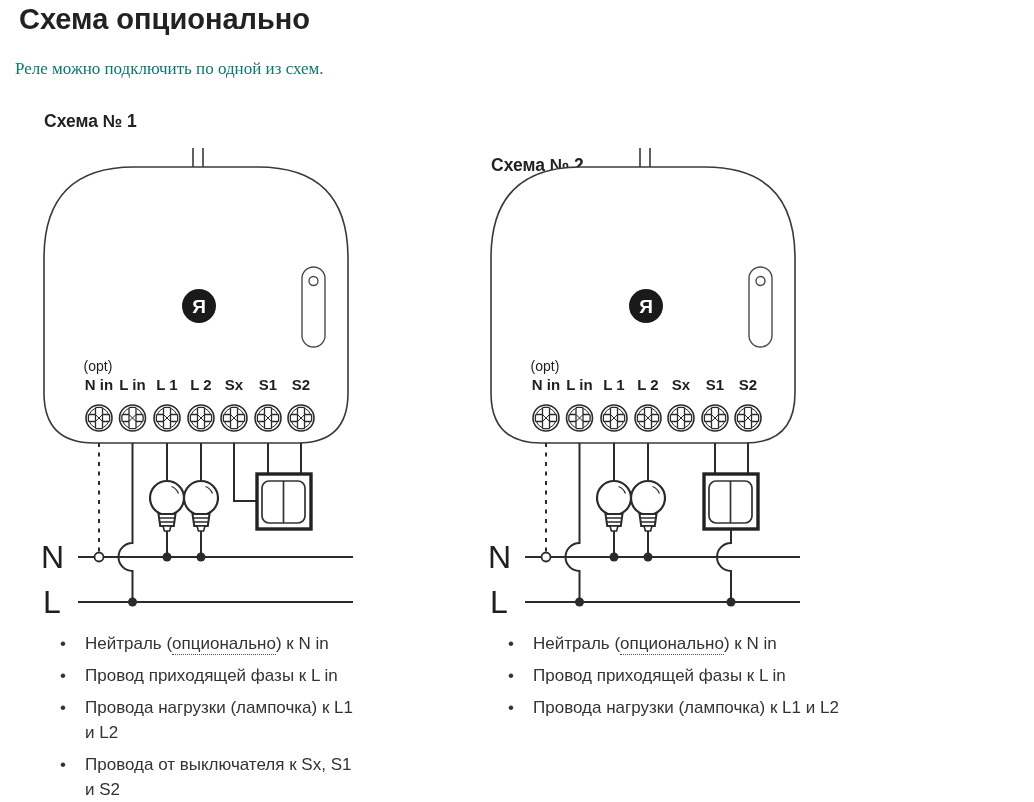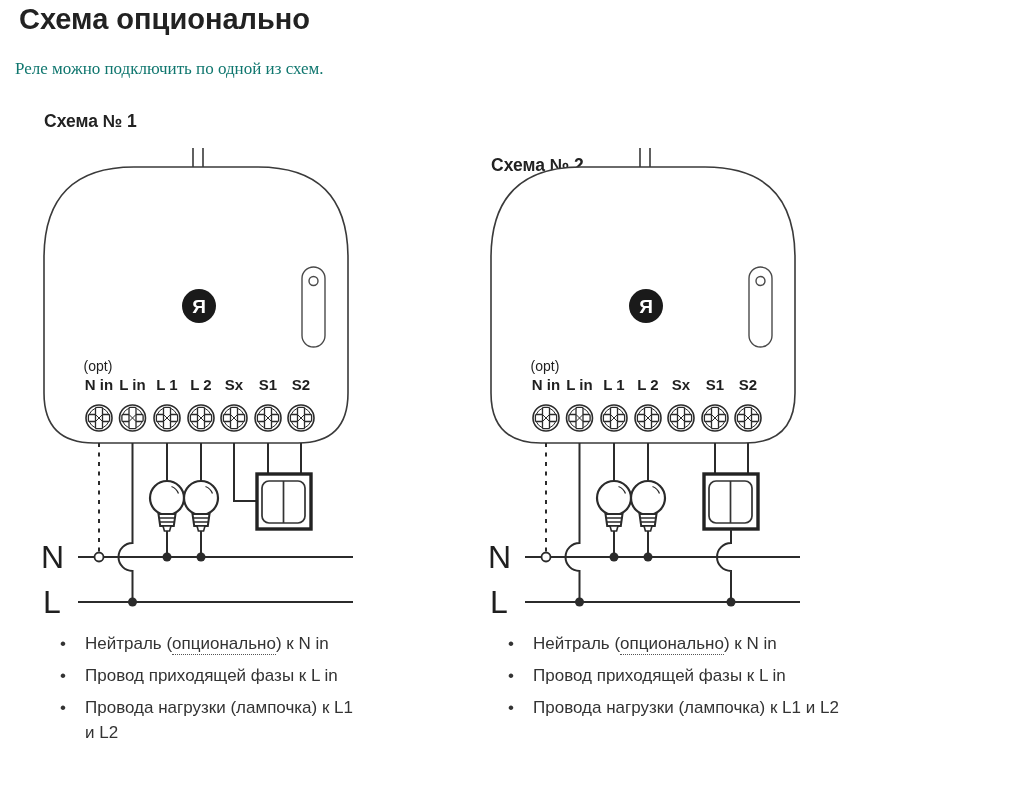--- a/index.html
+++ b/index.html
@@ -199,20 +199,21 @@
     <circle class="dot" cx="102.5" cy="462" r="4.5"></circle>
     <circle class="dot" cx="254" cy="462" r="4.5"></circle>
     <text class="nl" x="11" y="428">N</text>
     <text class="nl" x="13" y="473">L</text>
   </svg>
 
   <ul class="bullets b1">
     <li><span>Нейтраль (</span><span class="dotted-underline">опционально</span><span>) к N in</span></li>
     <li>Провод приходящей фазы к L in</li>
     <li>Провода нагрузки (лампочка) к L1 и L2</li>
+    <li>Провода от выключателя к Sx, S1 и S2</li>
   </ul>
 
   <ul class="bullets b2">
     <li><span>Нейтраль (</span><span class="dotted-underline">опционально</span><span>) к N in</span></li>
     <li>Провод приходящей фазы к L in</li>
     <li>Провода нагрузки (лампочка) к L1 и L2</li>
   </ul>
 
 </div>
 

